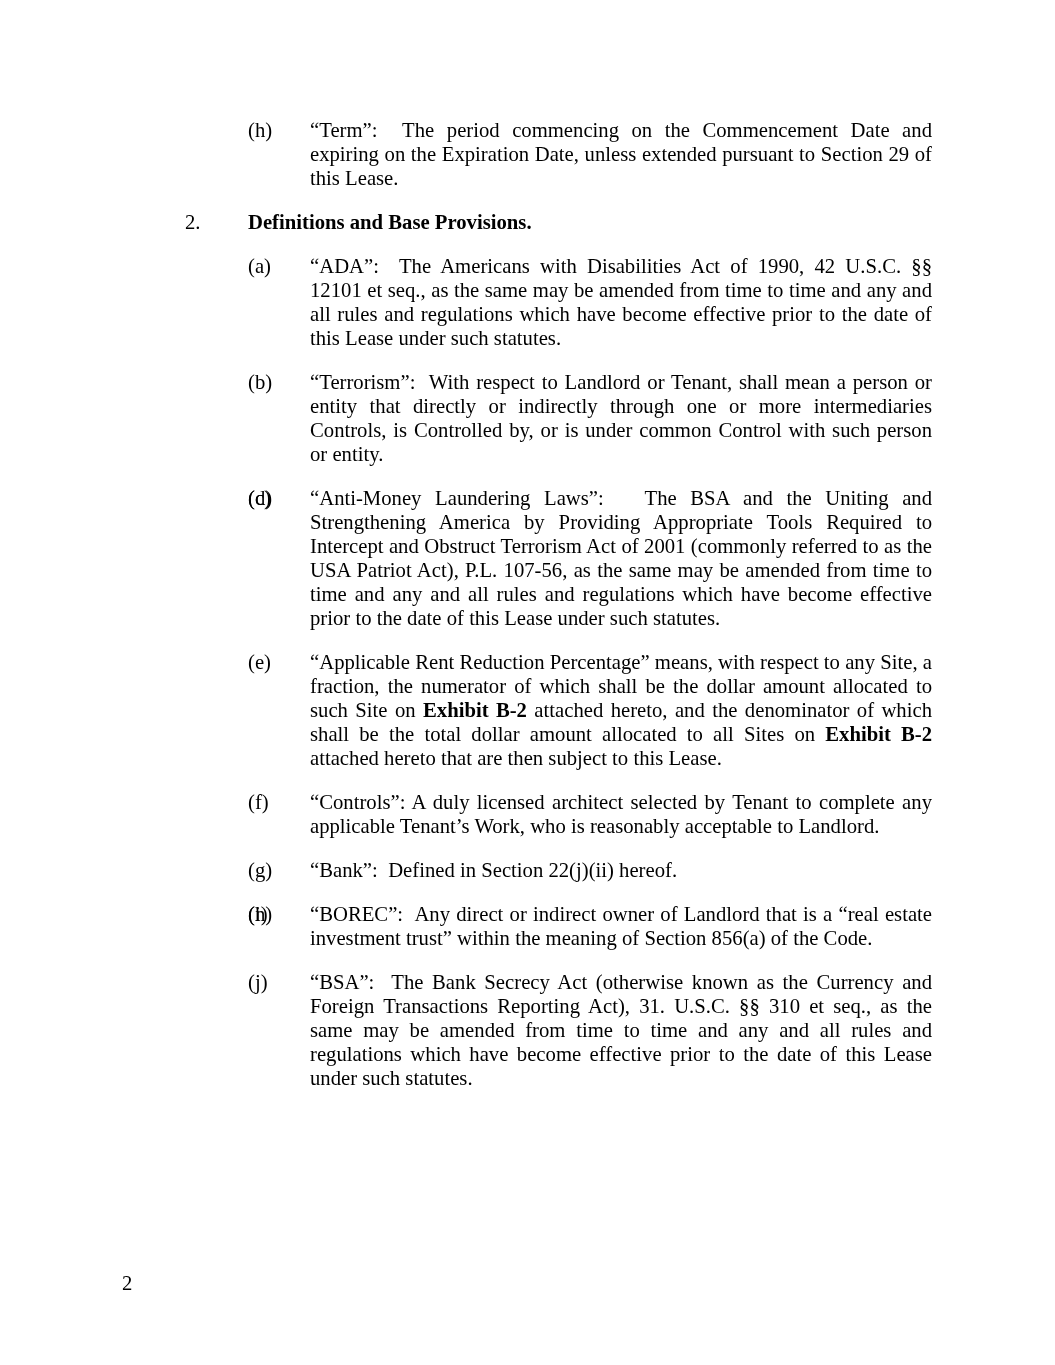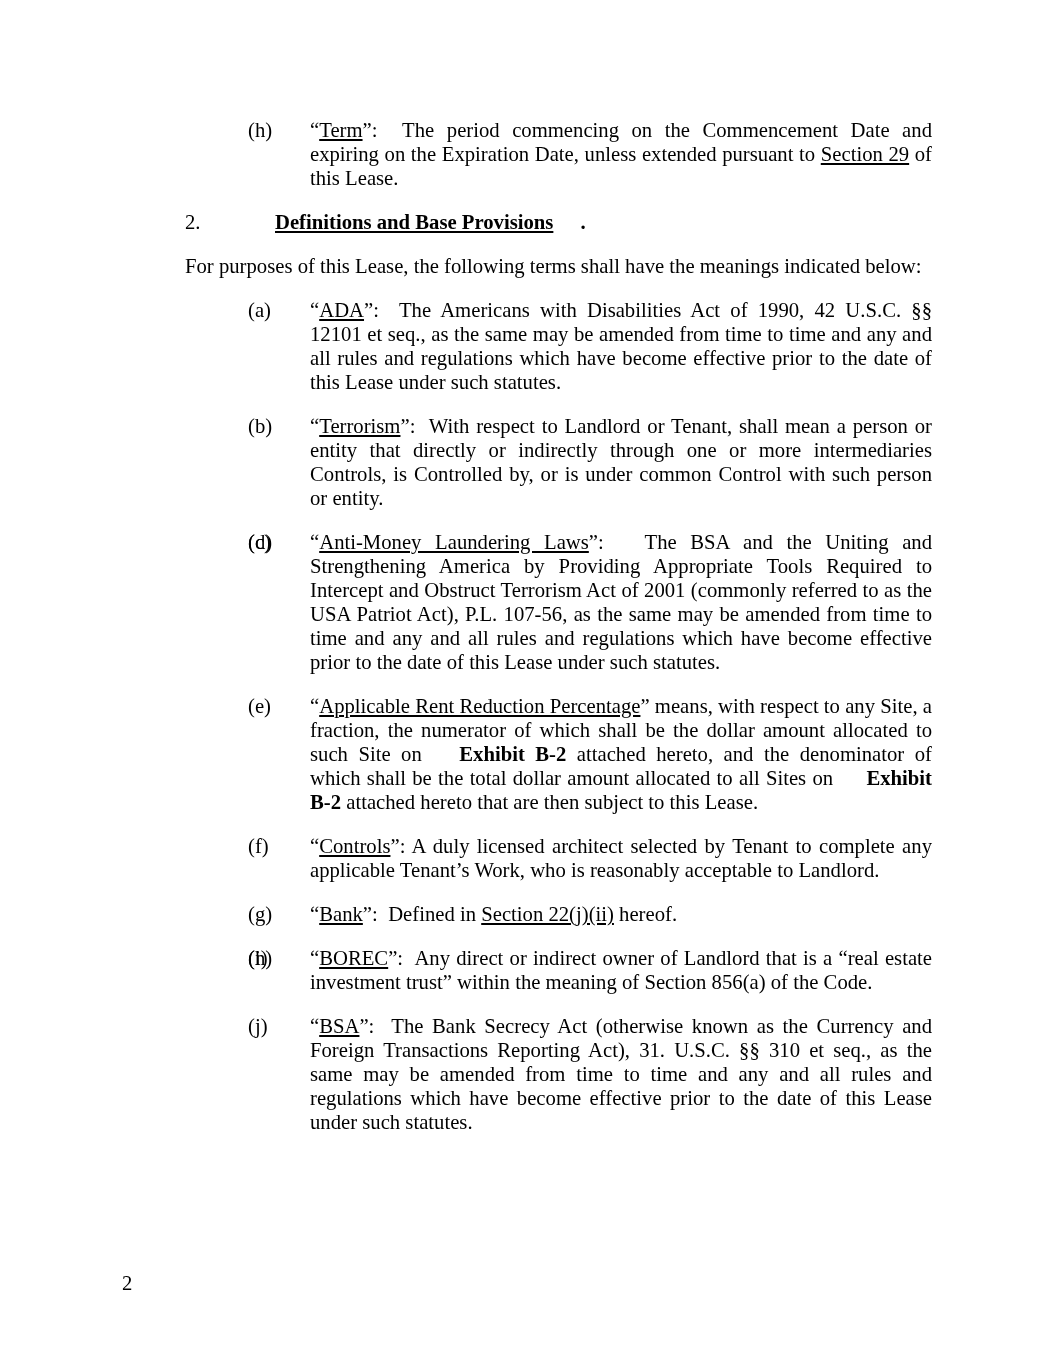--- a/index.html
+++ b/index.html
@@ -38,22 +38,22 @@
     margin-left: 63px;
   }
   .heading > .hang-label {
     position: absolute;
     left: -63px;
     top: 0;
   }
   .intro {
     text-align: left;
   }
-  .u { text-decoration: underline; text-underline-offset: 2px; }
-  .b { font-weight: bold; margin-left: 27px; }
+  .u { text-underline-offset: 2px; }
+  .b { font-weight: bold; }
   .pageno {
     position: absolute;
     left: 122px;
     top: 1271px;
     font-size: 20.7px;
     line-height: 24px;
   }
 </style>
 </head>
 <body>
@@ -63,21 +63,20 @@
   <div class="para item">
     <span class="hang-label">(h)</span>
     <span><span>“</span><span class="u">Term</span><span>”:&nbsp; The period commencing on the Commencement Date and expiring on the Expiration Date, unless extended pursuant to </span><span class="u">Section 29</span><span> of this Lease.</span></span>
   </div>
 
   <div class="para heading">
     <span class="hang-label">2.</span>
     <span><span class="u b">Definitions and Base Provisions</span><span class="b">.</span></span>
   </div>
 
-  <p class="para intro">For purposes of this Lease, the following terms shall have the meanings indicated below:</p>
 
   <div class="para item">
     <span class="hang-label">(a)</span>
     <span><span>“</span><span class="u">ADA</span><span>”:&nbsp; The Americans with Disabilities Act of 1990, 42 U.S.C. §§ 12101 et seq., as the same may be amended from time to time and any and all rules and regulations which have become effective prior to the date of this Lease under such statutes.</span></span>
   </div>
 
   <div class="para item">
     <span class="hang-label">(b)</span>
     <span><span>“</span><span class="u">Terrorism</span><span>”:&nbsp; With respect to Landlord or Tenant, shall mean a person or entity that directly or indirectly through one or more intermediaries Controls, is Controlled by, or is under common Control with such person or entity.</span></span>
   </div>

